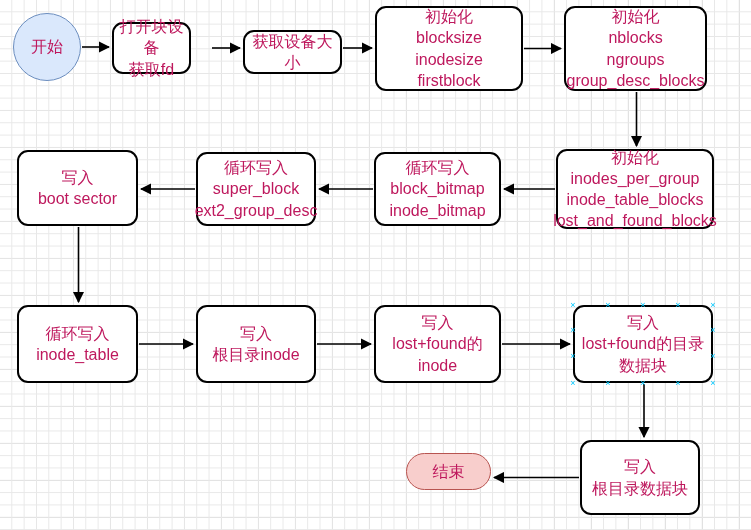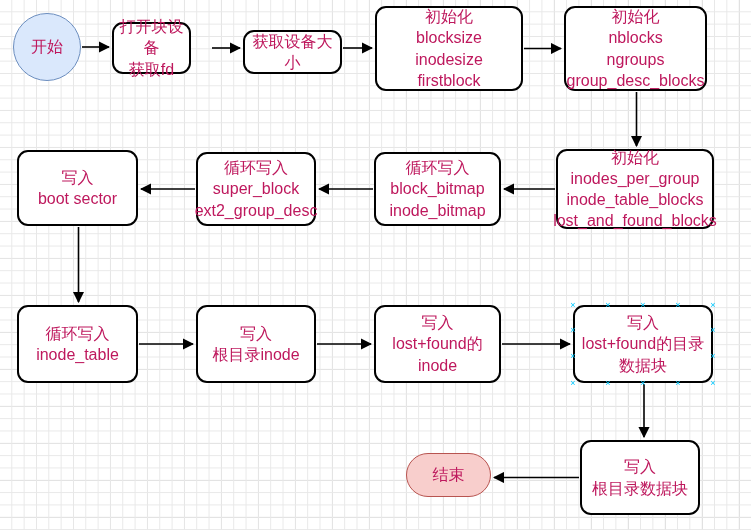--- a/index.html
+++ b/index.html
@@ -139,21 +139,21 @@
       <div class="node process" style="left: 17px; top: 305px; width: 121px; height: 78px;">循环写入
 inode_table</div>
       <div class="node process" style="left: 196px; top: 305px; width: 120px; height: 78px;">写入
 根目录inode</div>
       <div class="node process" style="left: 374px; top: 305px; width: 127px; height: 78px;">写入
 lost+found的inode</div>
       <div class="node process selected" style="left: 573px; top: 305px; width: 140px; height: 78px;">写入
 lost+found的目录数据块</div>
       <div class="node process" style="left: 580px; top: 440px; width: 120px; height: 75px;">写入
 根目录数据块</div>
-      <div class="node terminator-end" style="left: 406px; top: 453px; width: 85px; height: 44px;">结束</div>
+      <div class="node terminator-end" style="left: 406px; top: 453px; width: 85px; height: 37px;">结束</div>
     </div>
   <div id="handle-layer">
       <div class="sel-handles" style="left: 573px; top: 305px; width: 140px; height: 78px;">
         <span style="left: 0px; top: 0px;">×</span>
         <span style="left: 70px; top: 0px;">×</span>
         <span style="left: 140px; top: 0px;">×</span>
         <span style="left: 0px; top: 25.74px;">×</span>
         <span style="left: 140px; top: 25.74px;">×</span>
         <span style="left: 0px; top: 51.48px;">×</span>
         <span style="left: 140px; top: 51.48px;">×</span>

